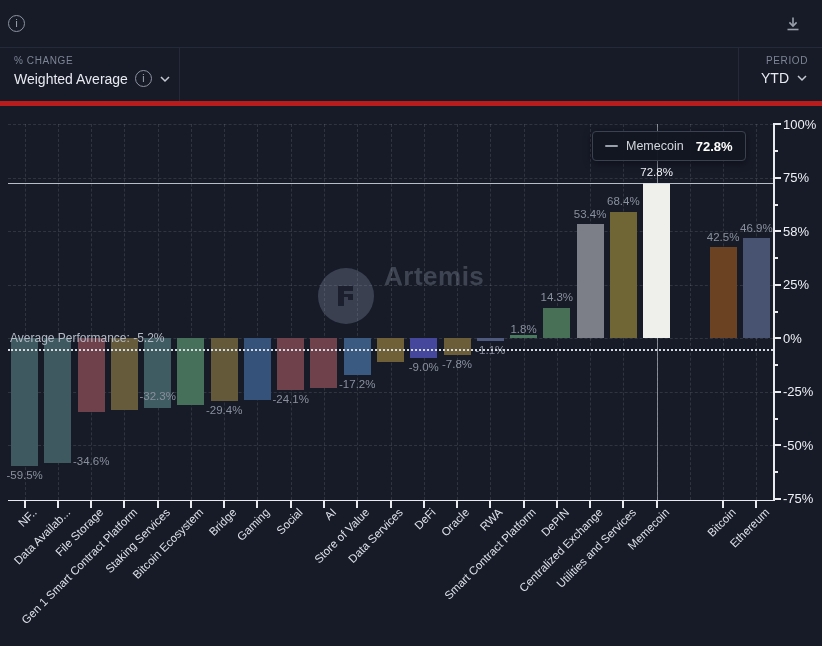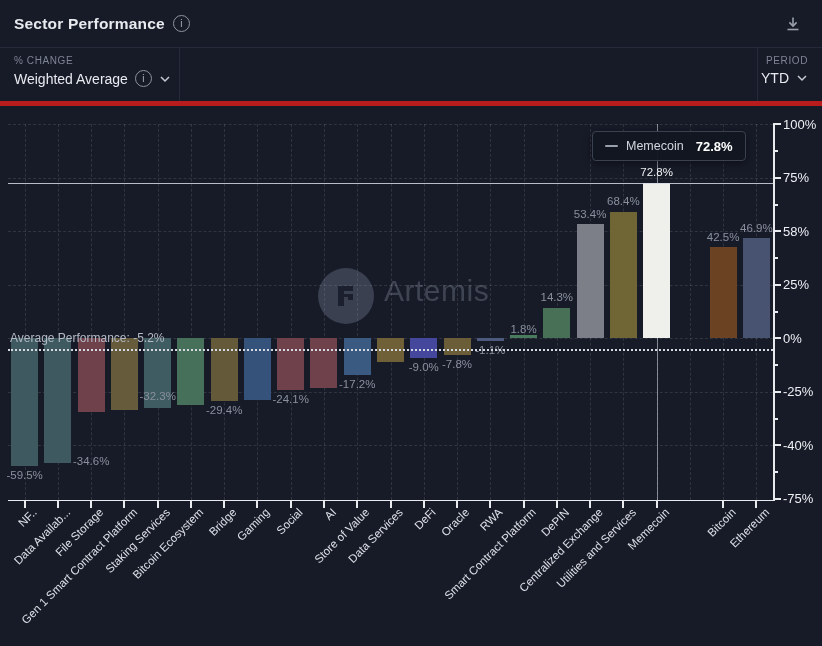--- a/index.html
+++ b/index.html
@@ -24,21 +24,21 @@
   
   .ctrls{
     position:absolute;left:0;top:48px;width:822px;height:53px;
     border-bottom:5px solid #b91c1c;
   }
   .ctrl-left{
     position:absolute;left:0;top:0;width:180px;height:53px;
     border-right:1px solid #242a39;padding:7px 0 0 14px;box-sizing:border-box;
   }
   .ctrl-right{
-    position:absolute;right:0;top:0;width:65px;height:53px;
+    position:absolute;right:0;top:0;width:84px;height:53px;
     border-left:1px solid #242a39;padding:7px 14px 0 0;box-sizing:border-box;text-align:right;
   }
   .ctrl-label{color:#7e8595;font-size:10px;letter-spacing:.6px;}
   .ctrl-value{color:#e8eaef;font-size:14px;margin-top:4px;display:flex;align-items:center;gap:7px;cursor:pointer;}
   .ctrl-value.right{justify-content:flex-end;}
   
   #plot{position:absolute;left:0;top:0;width:822px;height:646px;}
   .vgrid{position:absolute;border-left:1px dashed rgba(255,255,255,.11);width:0;}
   .hgrid{position:absolute;border-top:1px dashed rgba(255,255,255,.11);height:0;}
   .bar{position:absolute;width:27px;}
@@ -53,21 +53,21 @@
   .xtick{position:absolute;width:2px;height:7px;background:#e8eaee;}
   .ytick{position:absolute;height:2px;background:#e8eaee;}
   .ylab{position:absolute;left:783px;font-size:13px;color:#edeff3;}
   .xlab{
     position:absolute;top:506px;transform:rotate(-45deg);transform-origin:100% 0;
     font-size:11.5px;color:#dde0e7;white-space:nowrap;
   }
   
   .wm-circle{position:absolute;left:318px;top:268px;width:56px;height:56px;border-radius:50%;
     background:rgba(150,160,185,.28);display:flex;align-items:center;justify-content:center;}
-  .wm-text{position:absolute;left:384px;top:274px;font-size:30px;color:rgba(205,213,230,.22);letter-spacing:.5px;}
+  .wm-text{position:absolute;left:384px;top:261px;font-size:26px;color:rgba(205,213,230,.22);letter-spacing:.5px;font-weight:bold;}
   
   .tooltip{
     position:absolute;left:592px;top:131px;height:30px;min-width:130px;z-index:20;
     background:rgba(18,22,33,.96);border:1px solid #3a4150;border-radius:4px;
     box-shadow:0 2px 8px rgba(0,0,0,.45);
     display:flex;align-items:center;padding:0 12px;box-sizing:border-box;gap:8px;
   }
   .tt-marker{width:13px;height:2.5px;border-radius:2px;background:#9aa0ab;flex:0 0 auto;}
   .tt-name{color:#d3d6dd;font-size:12.5px;}
   .tt-val{color:#ffffff;font-size:13px;font-weight:700;margin-left:4px;}
@@ -177,21 +177,21 @@
     <div class="ylab" style="top: 170.37px;">75%</div>
     <div class="ytick" style="left: 773px; top: 230.38px; width: 8px;"></div>
     <div class="ylab" style="top: 223.88px;">58%</div>
     <div class="ytick" style="left: 773px; top: 283.89px; width: 8px;"></div>
     <div class="ylab" style="top: 277.39px;">25%</div>
     <div class="ytick" style="left: 773px; top: 337.4px; width: 8px;"></div>
     <div class="ylab" style="top: 330.9px;">0%</div>
     <div class="ytick" style="left: 773px; top: 390.91px; width: 8px;"></div>
     <div class="ylab" style="top: 384.41px;">-25%</div>
     <div class="ytick" style="left: 773px; top: 444.42px; width: 8px;"></div>
-    <div class="ylab" style="top: 437.92px;">-40%</div>
+    <div class="ylab" style="top: 437.92px;">-50%</div>
     <div class="ytick" style="left: 773px; top: 497.93px; width: 8px;"></div>
     <div class="ylab" style="top: 491.43px;">-75%</div>
     <div class="ytick" style="left: 773px; top: 150.115px; width: 5px;"></div>
     <div class="ytick" style="left: 773px; top: 203.625px; width: 5px;"></div>
     <div class="ytick" style="left: 773px; top: 257.135px; width: 5px;"></div>
     <div class="ytick" style="left: 773px; top: 310.645px; width: 5px;"></div>
     <div class="ytick" style="left: 773px; top: 364.155px; width: 5px;"></div>
     <div class="ytick" style="left: 773px; top: 417.665px; width: 5px;"></div>
     <div class="ytick" style="left: 773px; top: 471.175px; width: 5px;"></div>
     <div class="xlab" style="right: 791.37px;">NF..</div>
@@ -232,21 +232,20 @@
 
 <div class="avg-label">Average Performance: -5.2%</div>
 
 <div class="tooltip">
   <span class="tt-marker"></span>
   <span class="tt-name">Memecoin</span>
   <span class="tt-val">72.8%</span>
 </div>
 
 <div class="hdr">
-  <span class="hdr-title">Sector Performance</span>
   <span class="info-circ">i</span>
   <span class="dl-btn">
     <svg width="20" height="20" viewBox="0 0 20 20">
       <path d="M10 3.5 V11" stroke="#9aa0ac" stroke-width="1.6" fill="none"></path>
       <path d="M6.4 8.4 L10 12 L13.6 8.4" stroke="#9aa0ac" stroke-width="1.6" fill="none"></path>
       <path d="M4.5 15.5 H15.5" stroke="#9aa0ac" stroke-width="1.6" fill="none"></path>
     </svg>
   </span>
 </div>
 

